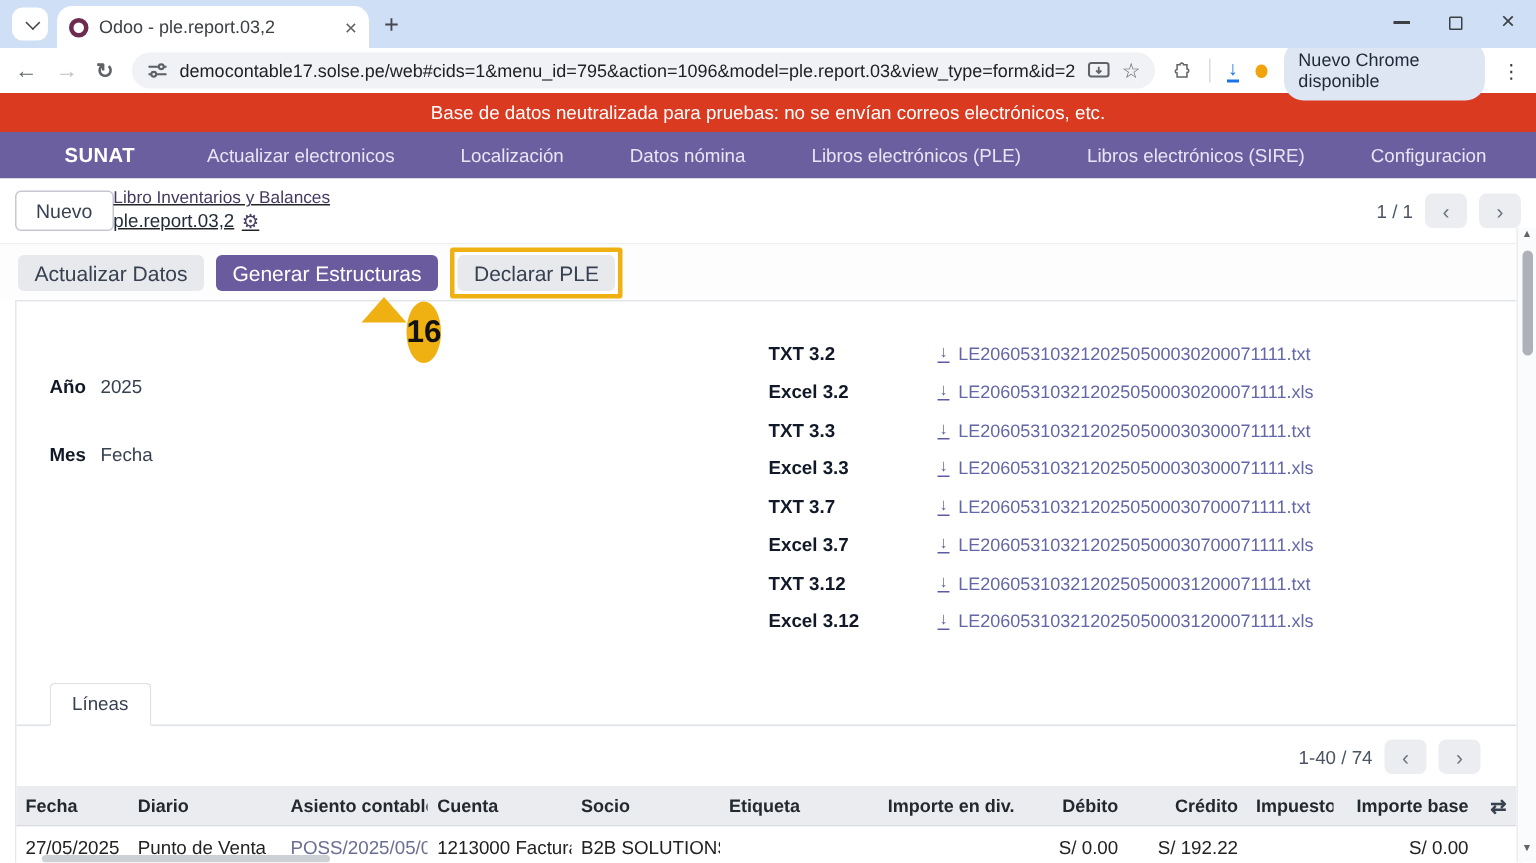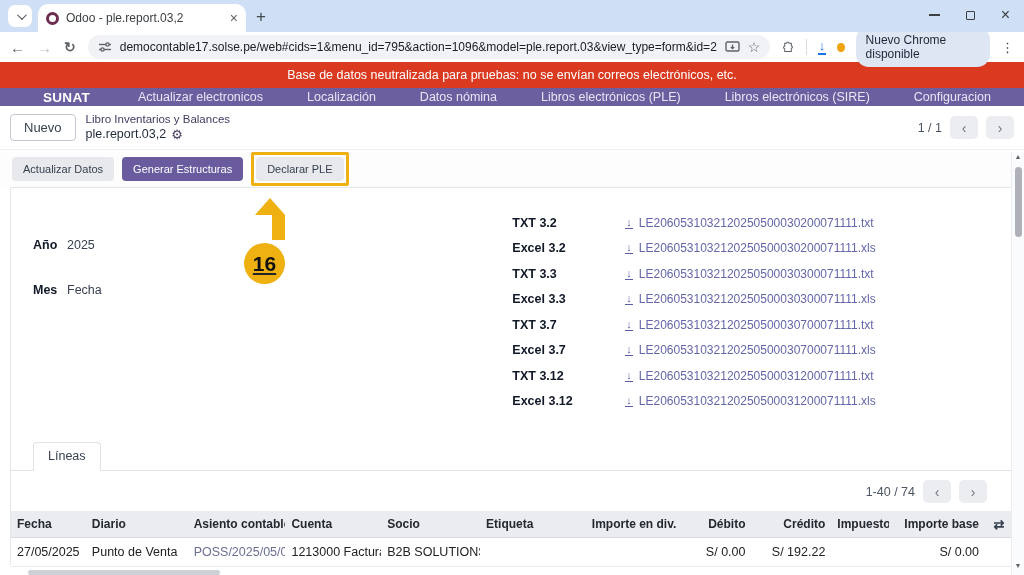--- a/index.html
+++ b/index.html
@@ -28,68 +28,68 @@
   .url-text { flex:1; font-size:12px; color:#202124; white-space:nowrap; overflow:hidden; }
   .toolbar-right { display:flex; align-items:center; gap:11px; }
   .divider-v { width:1px; height:16px; background:#dadce0; }
   .dl-icon { color:#1a73e8; font-weight:bold; font-size:13px; border-bottom:2.5px solid #1a73e8; line-height:1.1; padding:0 1px; }
   .orange-dot { width:9px; height:9px; background:#f0a30a; border-radius:50%; }
   .update-pill { background:#dde6f2; border-radius:13px; height:40px; display:flex; align-items:center; padding:0 10px; font-size:12px; color:#1f2937; }
   .dots-v { font-size:13px; color:#3c4043; letter-spacing:0; }
 
   
   .db-banner { height:26px; background:#d93a20; color:#fff; display:flex; align-items:center; justify-content:center; font-size:12.5px; }
-  .o-navbar { height:18px; background:#6b5f9f; display:flex; align-items:center; padding:0 12px; gap:28px; color:#fff; }
+  .o-navbar { height:31px; background:#6b5f9f; display:flex; align-items:center; padding:0 12px; gap:28px; color:#fff; }
   .apps-grid { width:13px; height:13px; display:grid; grid-template-columns:repeat(3,1fr); gap:1.5px; }
   .apps-grid span { background:#fff; }
   .brand { font-weight:bold; font-size:13.5px; letter-spacing:.3px; margin-right:12px; }
   .menu-item { font-size:12.5px; color:#e9e5f5; padding:0 8px; white-space:nowrap; }
   .nav-right { margin-left:auto; display:flex; align-items:center; gap:12px; }
   .msg-icon { position:relative; width:16px; height:12px; }
   .msg-icon .bubble { position:absolute; left:0; top:1px; width:13px; height:9px; background:#fff; border-radius:3px; }
   .msg-icon .bubble:after { content:""; position:absolute; left:2px; bottom:-3px; border:3px solid transparent; border-top-color:#fff; border-left-color:#fff; }
   .badge { position:absolute; right:-5px; top:-5px; background:#2eac44; color:#fff; font-size:8.5px; font-weight:bold; border-radius:50%; width:11px; height:11px; display:flex; align-items:center; justify-content:center; }
   .clock-icon { width:14px; height:14px; border:1.6px solid #fff; border-radius:50%; position:relative; }
   .clock-icon:before { content:""; position:absolute; left:5px; top:2px; width:1.5px; height:4px; background:#fff; }
   .clock-icon:after { content:""; position:absolute; left:5px; top:5px; width:4px; height:1.5px; background:#fff; }
   .avatar { width:20px; height:20px; background:#b8bc2f; color:#fff; font-weight:bold; font-size:12px; border-radius:3px; display:flex; align-items:center; justify-content:center; }
 
   
   .control-panel { height:44px; background:#fff; display:flex; align-items:center; padding:0 10px; border-bottom:1px solid #f0f0f2; }
   .btn-new { background:#fff; border:1px solid #c9c6d2; border-radius:4px; height:27px; padding:0 13px; font-size:13px; color:#374151; font-weight:500; }
-  .breadcrumb { margin-left:10px; line-height:1.25; }
+  .breadcrumb { line-height:1.25;text-decoration:underline; }
   .bc-parent { font-size:11.5px; color:#463a63; }
   .bc-current { font-size:12.5px; color:#1f2937; display:flex; align-items:center; gap:5px; }
   .gear { color:#4b3f63; font-size:13px; }
   .cp-right { margin-left:auto; display:flex; align-items:center; gap:8px; }
   .pager-text { font-size:12.5px; color:#4b5563; }
   .pager-btn { width:28px; height:23px; background:#ecedf0; border-radius:5px; border:none; color:#6b7280; font-size:14px; display:flex; align-items:center; justify-content:center; }
 
   
   .action-row { height:37px; background:#fdfdfe; display:flex; align-items:center; padding:0 12px; gap:8px; }
-  .btn { height:24px; padding:0 11px; border:none; border-radius:4px; font-size:11px; font-weight:500; font-family:inherit; }
+  .btn { height:24px; padding:0 11px; border:none; border-radius:4px; font-size:14px; font-weight:500; font-family:inherit; }
   .btn-secondary { background:#e7e9ec; color:#374151; }
   .btn-primary { background:#6a5b9e; color:#fff; }
   .hl-box { border:3px solid #eeb111; padding:2px; border-radius:2px; background:#fdfdfe; }
 
   .sheet { margin:0 10px; background:#fff; border:1px solid #e4e6e9; border-bottom:none; height:378px; }
   .form-body { display:flex; padding:22px 10px 0 22px; height:252px; }
   .col-left { width:49%; }
   .field-row-l { display:flex; margin-bottom:9px; height:21px; align-items:center;margin-top:24px; }
   .field-row-l .lbl { width:34px; font-weight:bold; color:#111827; font-size:12.5px; }
   .field-row-l .val { color:#374151; font-size:12.5px; }
   .col-right { width:51%; padding-left:4px; }
   .field-row-r { display:flex; align-items:center; height:25.5px; }
   .field-row-r .lbl { width:113px; font-weight:bold; color:#111827; font-size:12.5px; flex:none; }
   .field-row-r .val { color:#374151; font-size:12.5px; }
   .filelink { display:flex; align-items:center; gap:6px; color:#6366a8; font-size:12px; }
   .dl-file { color:#5c5ca5; font-weight:bold; font-size:11px; border-bottom:1.8px solid #5c5ca5; line-height:1; padding:0 1px; }
 
   
-  .annot { position:absolute; left:241px; top:198px; width:44px; display:flex; flex-direction:column; align-items:flex-end; z-index:40;text-decoration:underline; }
+  .annot { position:absolute; left:241px; top:198px; width:44px; display:flex; align-items:flex-start; z-index:40; }
   .annot-head { width:0; height:0; border-left:15px solid transparent; border-right:15px solid transparent; border-bottom:17px solid #eeb111; }
   .annot-shaft { width:13px; height:25px; background:#eeb111; }
   .annot-circle { margin-top:3px; width:41px; height:41px; background:#eeb111; border-radius:50%; display:flex; align-items:center; justify-content:center; font-size:21px; font-weight:bold; color:#111; }
 
   
   .nb-tabs { display:flex; padding-left:22px; border-bottom:1px solid #dee2e6; height:31px; align-items:flex-end; }
   .nb-tab { border:1px solid #dee2e6; border-bottom:1px solid #fff; border-radius:4px 4px 0 0; padding:6px 14px 7px; font-size:12.5px; color:#374151; background:#fff; margin-bottom:-1px; }
   .list-pager-row { display:flex; justify-content:flex-end; align-items:center; gap:8px; padding:9px 26px 8px 0; }
   .o-table { width:100%; }
   .tr { display:flex; align-items:center; }

